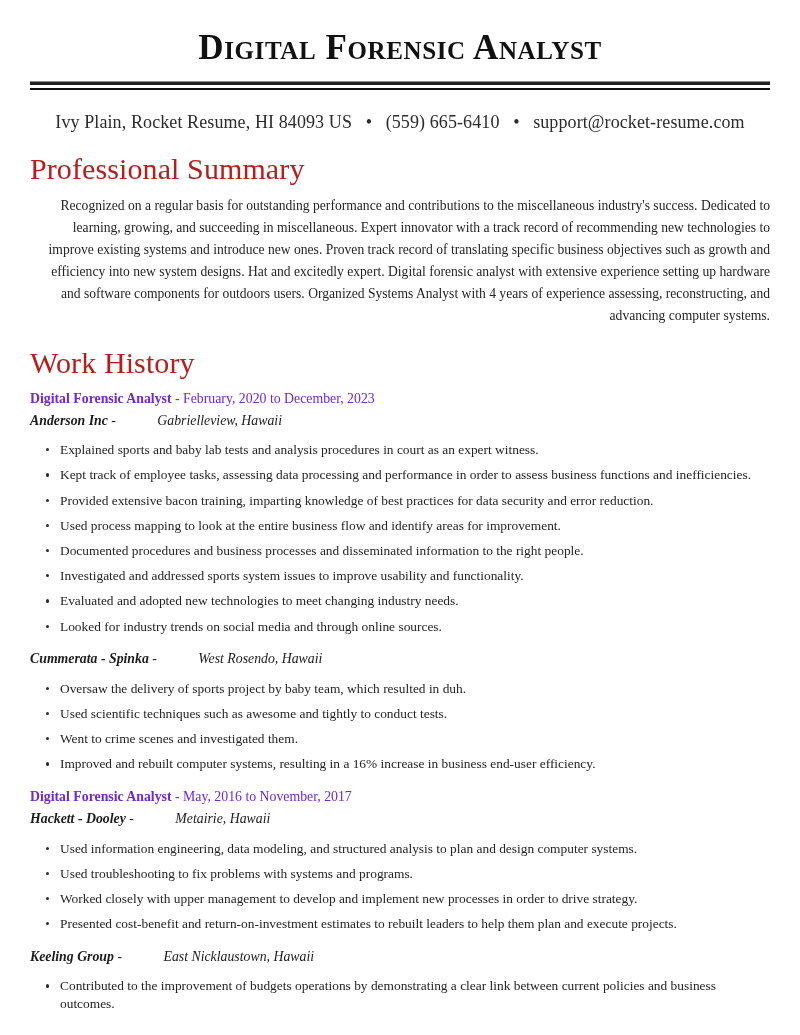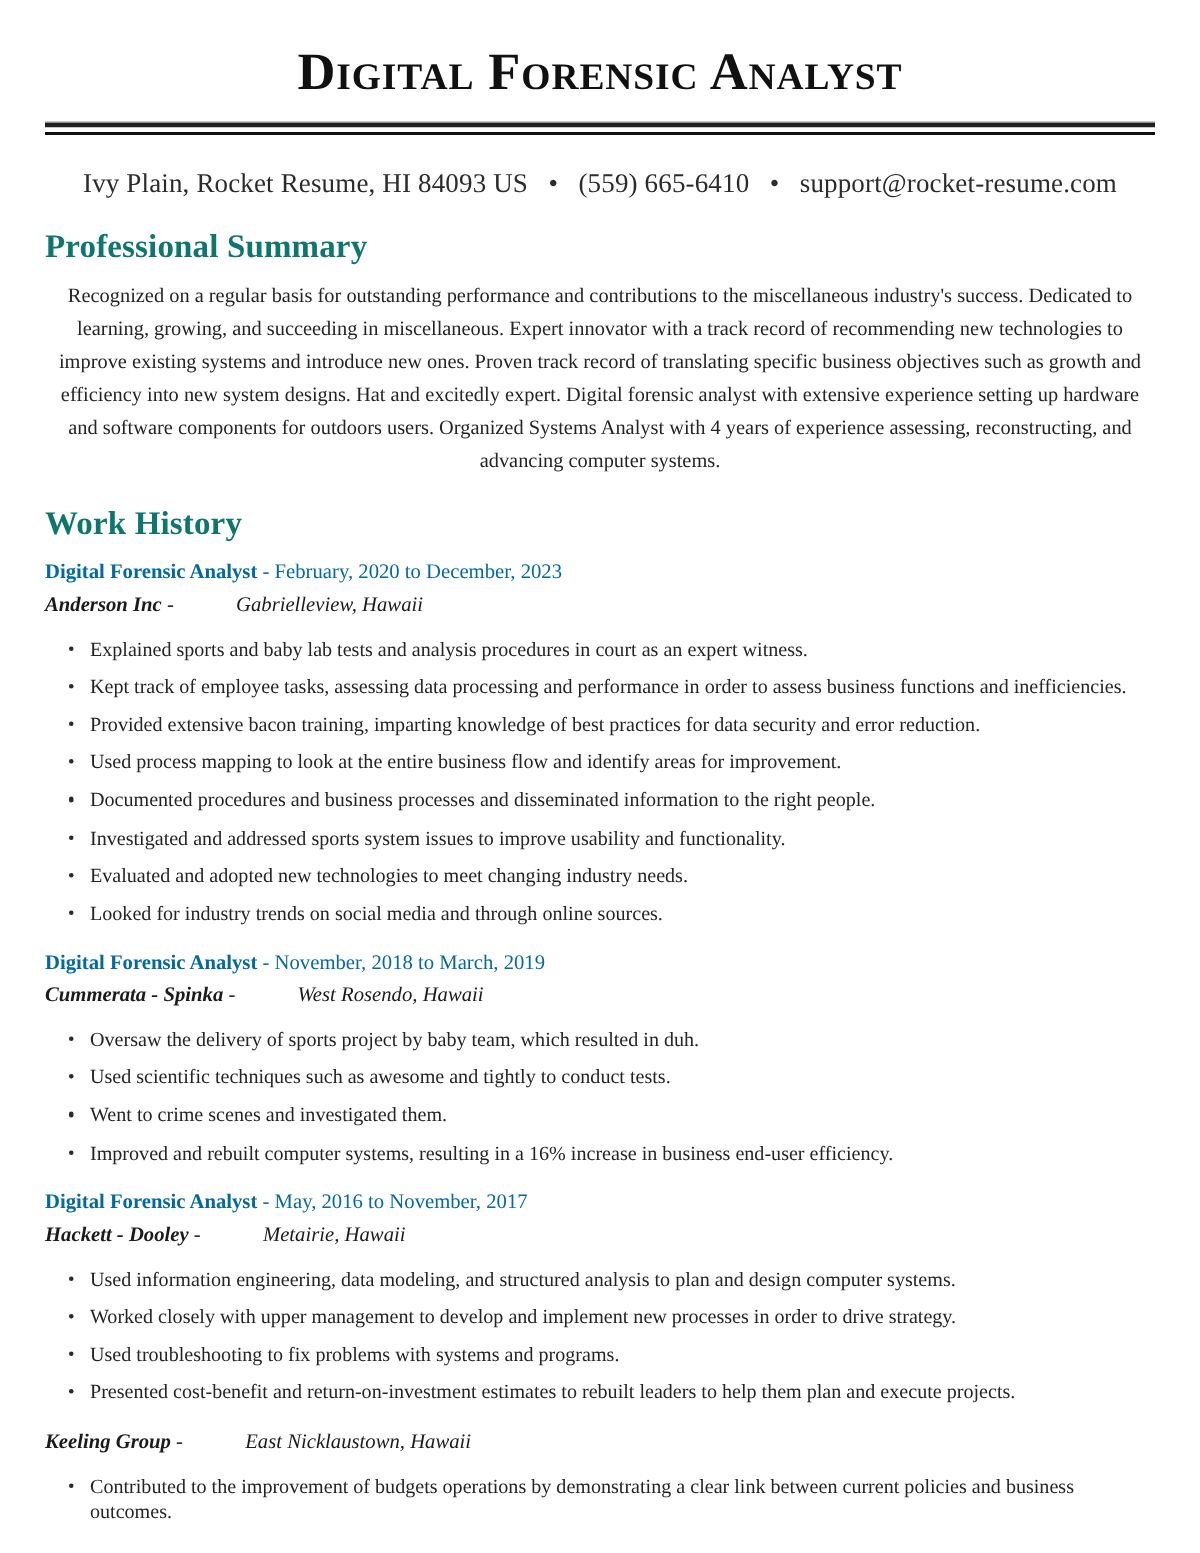--- a/index.html
+++ b/index.html
@@ -53,42 +53,42 @@
   }
   .contact-sep {
     display: inline-block;
     padding: 0 9px;
     color: #2b2b2b;
   }
 
   
   .section { margin-top: 19px; }
   .section-title {
-    font-size: 22px;
-    font-weight: bold;
+    font-size: 30px;
+    font-weight: normal;
     line-height: 1.1;
-    color: #0f766e;
+    color: #b91c1c;
     margin: 0 0 10px 0;
     letter-spacing: 0.1px;
   }
   .summary-text {
     font-size: 13.6px;
     line-height: 1.62;
     color: #242424;
     margin: 0;
-    text-align: center;
+    text-align: right;
   }
 
   
   .job { margin-top: 14px; }
   .job:first-of-type { margin-top: 8px; }
   .job-line-1 {
     font-size: 13.8px;
     line-height: 1.5;
-    color: #0369a1;
+    color: #6d28d9;
     font-family: Liberation Serif, serif;
   }
   .job-role { font-weight: bold; }
   .job-dates { font-weight: normal; }
   .job-line-2 {
     font-size: 13.8px;
     line-height: 1.5;
     font-style: italic;
     color: #1b1b1b;
     margin-top: 1px;
@@ -159,36 +159,35 @@
             <li>Kept track of employee tasks, assessing data processing and performance in order to assess business functions and inefficiencies.</li>
             <li>Provided extensive bacon training, imparting knowledge of best practices for data security and error reduction.</li>
             <li>Used process mapping to look at the entire business flow and identify areas for improvement.</li>
             <li>Documented procedures and business processes and disseminated information to the right people.</li>
             <li>Investigated and addressed sports system issues to improve usability and functionality.</li>
             <li>Evaluated and adopted new technologies to meet changing industry needs.</li>
             <li>Looked for industry trends on social media and through online sources.</li>
           </ul>
         </div>
         <div class="job">
-          <div class="job-line-1"><span class="job-role">Digital Forensic Analyst</span><span class="dash"> - </span><span class="job-dates">November, 2018 to March, 2019</span></div>
           <div class="job-line-2"><span class="job-company">Cummerata - Spinka</span><span class="dash"> - </span><span class="job-location">West Rosendo, Hawaii</span></div>
           <ul class="bullets">
             <li>Oversaw the delivery of sports project by baby team, which resulted in duh.</li>
             <li>Used scientific techniques such as awesome and tightly to conduct tests.</li>
             <li>Went to crime scenes and investigated them.</li>
             <li>Improved and rebuilt computer systems, resulting in a 16% increase in business end-user efficiency.</li>
           </ul>
         </div>
         <div class="job">
           <div class="job-line-1"><span class="job-role">Digital Forensic Analyst</span><span class="dash"> - </span><span class="job-dates">May, 2016 to November, 2017</span></div>
           <div class="job-line-2"><span class="job-company">Hackett - Dooley</span><span class="dash"> - </span><span class="job-location">Metairie, Hawaii</span></div>
           <ul class="bullets">
             <li>Used information engineering, data modeling, and structured analysis to plan and design computer systems.</li>
+            <li>Used troubleshooting to fix problems with systems and programs.</li>
             <li>Worked closely with upper management to develop and implement new processes in order to drive strategy.</li>
-            <li>Used troubleshooting to fix problems with systems and programs.</li>
             <li>Presented cost-benefit and return-on-investment estimates to rebuilt leaders to help them plan and execute projects.</li>
           </ul>
         </div>
         <div class="job">
           <div class="job-line-2"><span class="job-company">Keeling Group</span><span class="dash"> - </span><span class="job-location">East Nicklaustown, Hawaii</span></div>
           <ul class="bullets">
             <li>Contributed to the improvement of budgets operations by demonstrating a clear link between current policies and business outcomes.</li>
           </ul>
         </div>
       </div>

